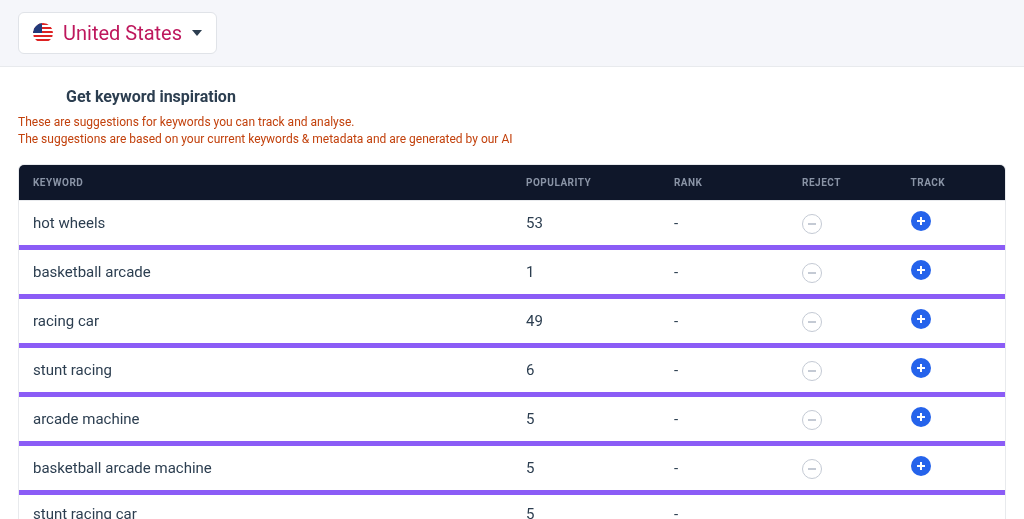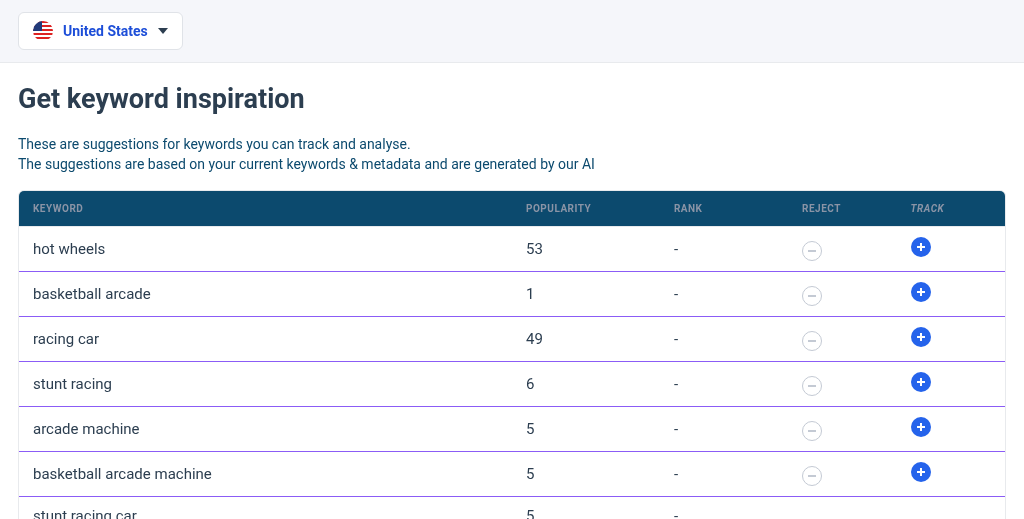--- a/index.html
+++ b/index.html
@@ -25,81 +25,82 @@
       cursor: pointer;
     }
     .flag {
       width: 20px;
       height: 20px;
       border-radius: 50%;
       display: inline-block;
       vertical-align: middle;
     }
     .country-label {
-      font-weight: 700;
-      color: #1d4ed8;
-      font-size: 14px;
+      font-weight: 400;
+      color: #be185d;
+      font-size: 20px;
     }
     .caret {
       border-left: 5px solid transparent;
       border-right: 5px solid transparent;
       border-top: 6px solid #2c3e50;
     }
     .content {
       background: #fff;
       padding: 20px 18px 24px 18px;
     }
     .page-title {
-      font-size: 27px;
+      font-size: 16px;
       font-weight: 700;
       color: #2c3e50;
+      margin-left: 48px;
     }
     .subtitle {
-      color: #0c4a6e;
-      font-size: 14px;
+      color: #c2410c;
+      font-size: 12px;
       line-height: 1.4;
-      margin-top: 20px;
+      margin-top: 8px;
     }
     .table-wrap {
       margin-top: 16px;
       border: 1px solid #e8eaed;
       border-radius: 6px;
       overflow: hidden;
     }
     table {
       width: 100%;
       border-collapse: collapse;
     }
     thead tr {
-      background: #0c4a6e;
+      background: #0f172a;
     }
     thead th {
       text-align: left;
       font-size: 10px;
       letter-spacing: 0.5px;
       font-weight: 700;
       color: #8a94a6;
       text-transform: uppercase;
       padding: 12px 14px;
       border-bottom: 1px solid #e8eaed;
     }
     thead th.center { text-align: left; }
     tbody td {
       padding: 10px 14px;
-      border-bottom: 1px solid #8b5cf6;
+      border-bottom: 5px solid #8b5cf6;
       color: #2c3e50;
       font-size: 15px;
     }
     tbody tr:last-child td { border-bottom: none; }
     tbody td.center { text-align: left; }
     .col-keyword { width: 50%; }
     .col-pop { width: 15%; }
     .col-rank { width: 13%; }
     .col-reject { width: 11%; }
-    .col-track { width: 11%; font-style: italic; }
+    .col-track { width: 11%; }
     .reject-btn {
       width: 20px;
       height: 20px;
       border-radius: 50%;
       border: 1.5px solid #c4cad4;
       display: inline-flex;
       align-items: center;
       justify-content: center;
       cursor: pointer;
     }

